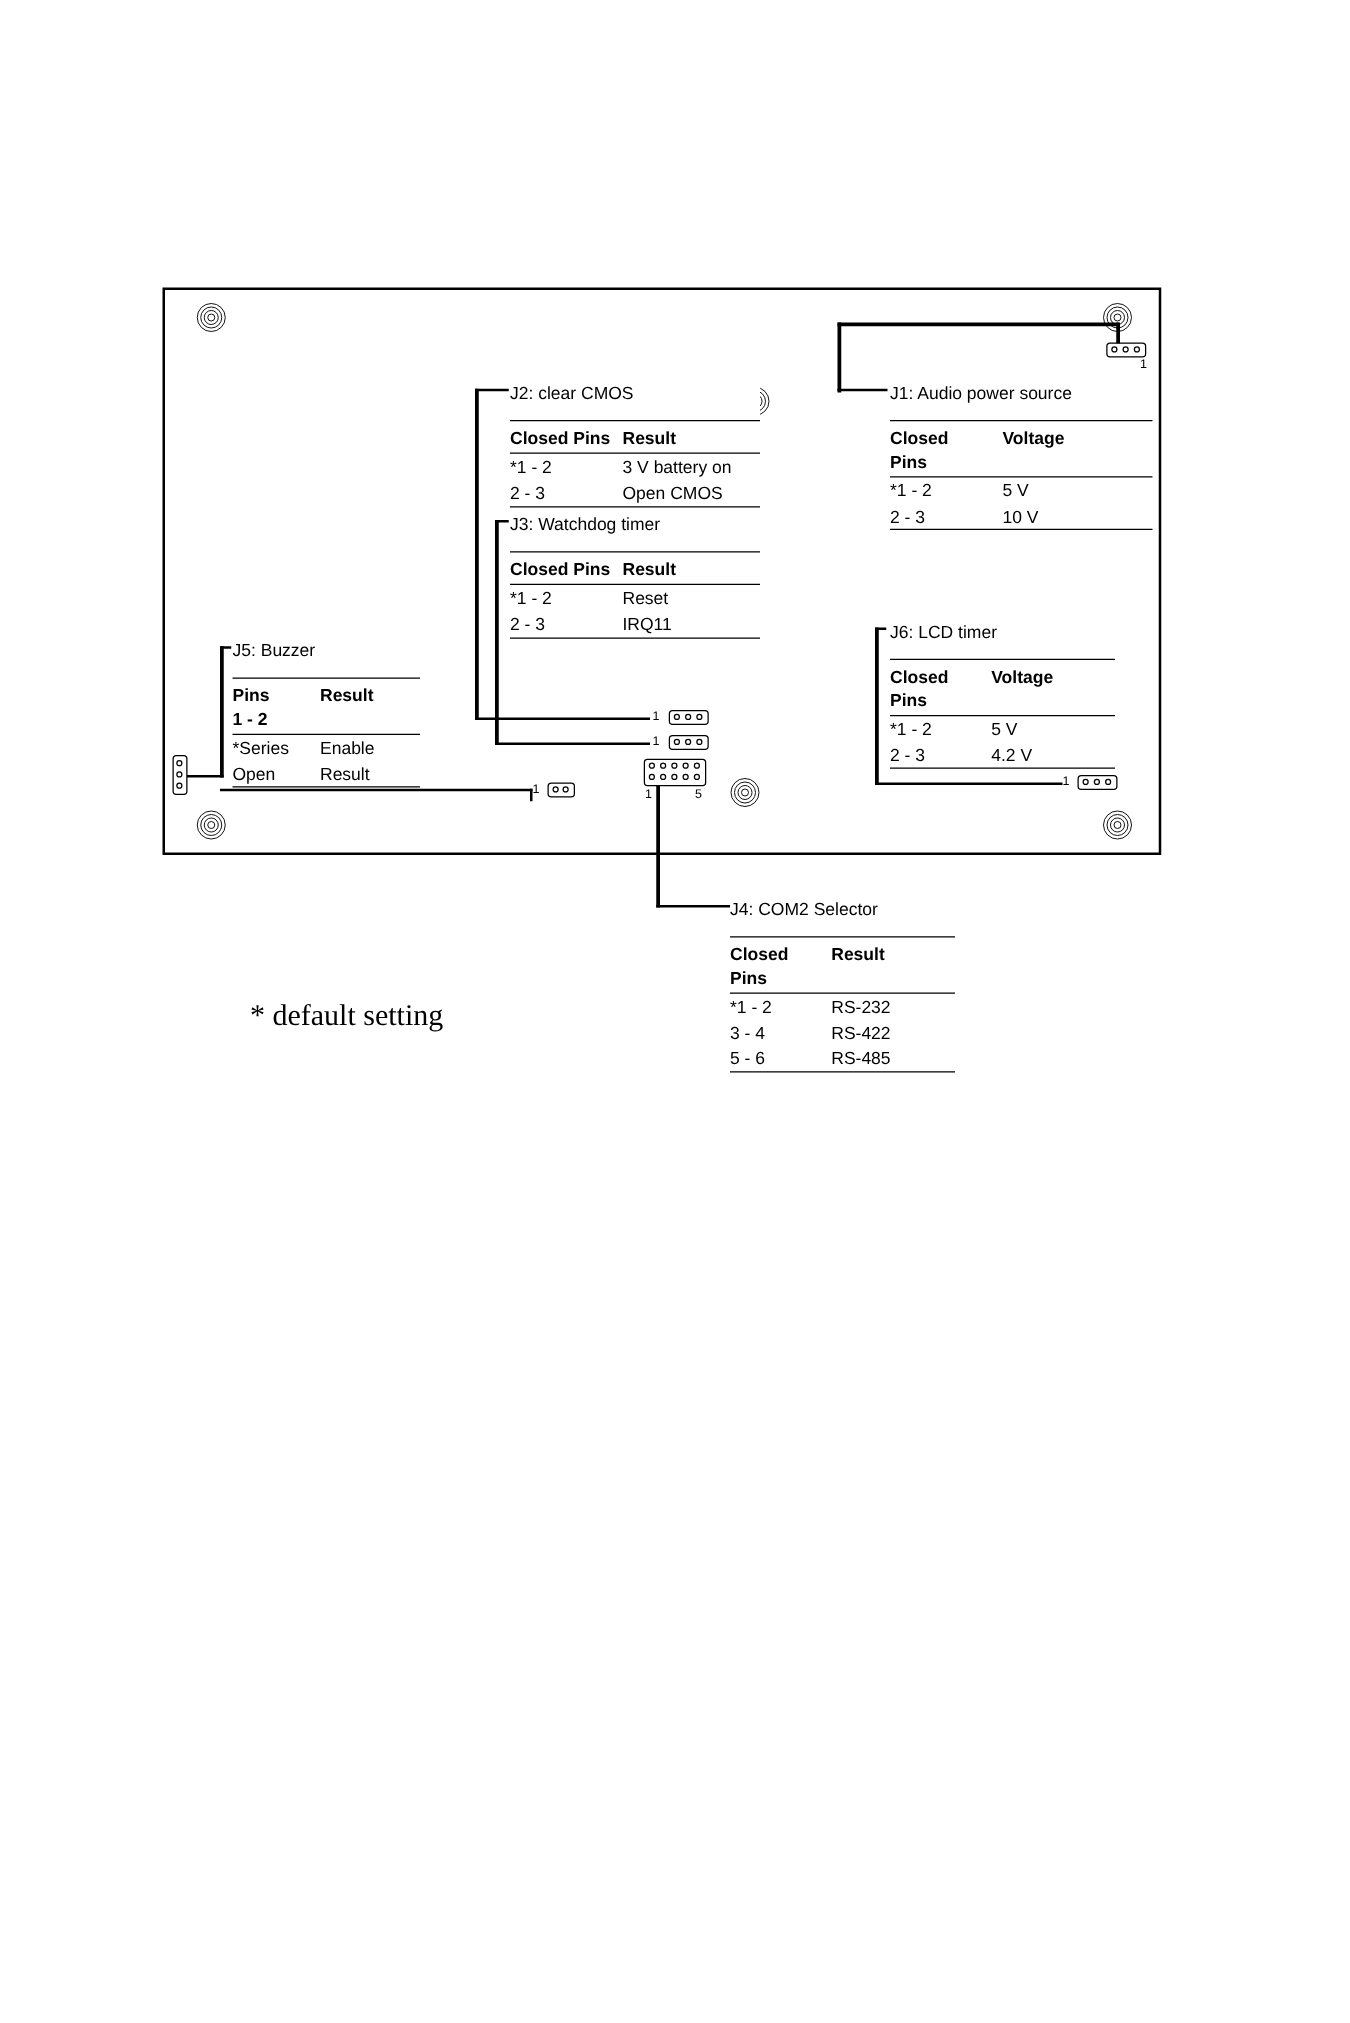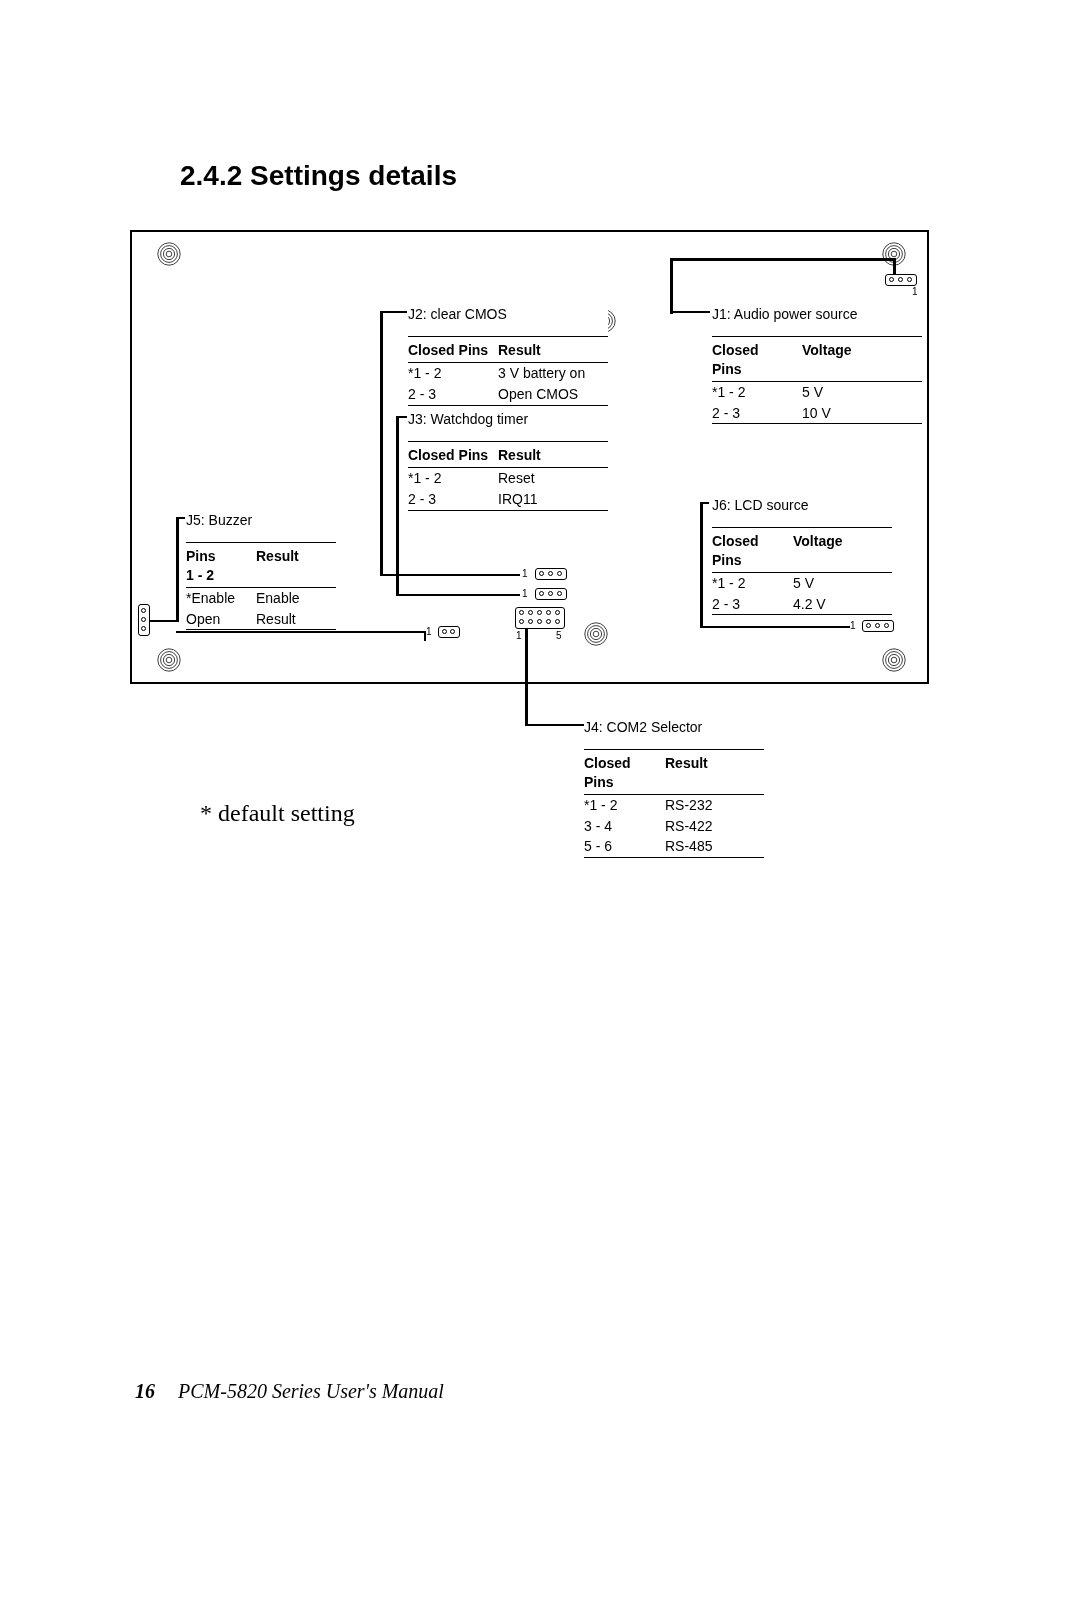--- a/index.html
+++ b/index.html
@@ -112,21 +112,20 @@
     font-weight: bold;
     font-style: italic;
     margin-right: 18px;
   }
 </style>
 </head>
 <body>
 
 <div class="page">
 
-  <div class="section-title">2.4.2 Settings details</div>
 
   <div class="board"></div>
 
   <svg class="screw" style="left:155px; top:240px;" viewBox="0 0 30 30">
     <circle cx="15" cy="15" r="12"></circle>
       <circle cx="15" cy="15" r="9"></circle>
       <circle cx="15" cy="15" r="6"></circle>
       <circle cx="15" cy="15" r="3"></circle>
   </svg>
   <svg class="screw" style="left:880px; top:240px;" viewBox="0 0 30 30">
@@ -222,21 +221,21 @@
   <div class="jtable narrow" style="left:186px; top:511px; width:150px;">
     <div class="title">J5:  Buzzer</div>
     <div class="hdr">
       <span class="c1">
         <div>Pins</div>
         <div>1 - 2</div>
       </span>
       <span class="c2">Result</span>
     </div>
     <div class="row">
-        <span class="c1">*Enable</span>
+        <span class="c1">*Series</span>
         <span class="c2">Enable</span>
       </div>
     <div class="row last">
         <span class="c1">Open</span>
         <span class="c2">Result</span>
       </div>
   </div>
 
   <div class="jtable" style="left:712px; top:305px; width:210px;">
     <div class="title">J1:  Audio power source</div>
@@ -251,21 +250,21 @@
         <span class="c1">*1 - 2</span>
         <span class="c2">5 V</span>
       </div>
     <div class="row last">
         <span class="c1">2 - 3</span>
         <span class="c2">10 V</span>
       </div>
   </div>
 
   <div class="jtable" style="left:712px; top:496px; width:180px;">
-    <div class="title">J6:  LCD source</div>
+    <div class="title">J6:  LCD timer</div>
     <div class="hdr">
       <span class="c1">
         <div>Closed</div>
         <div>Pins</div>
       </span>
       <span class="c2">Voltage</span>
     </div>
     <div class="row">
         <span class="c1">*1 - 2</span>
         <span class="c2">5 V</span>
@@ -349,18 +348,14 @@
 
   <div class="hdrbox" style="left:862px; top:620px; width:30px; height:10px;">
     <span class="dot" style="left:3px; top:2px;"></span>
       <span class="dot" style="left:12px; top:2px;"></span>
       <span class="dot" style="left:21px; top:2px;"></span>
   </div>
   <span class="pinlabel" style="left:850px; top:620px;">1</span>
 
   <div class="default-note">* default setting</div>
 
-  <div class="footer">
-    <span class="pn">16</span>
-    <span>PCM-5820 Series  User's Manual</span>
-  </div>
 
 </div>
 
 </body></html>

